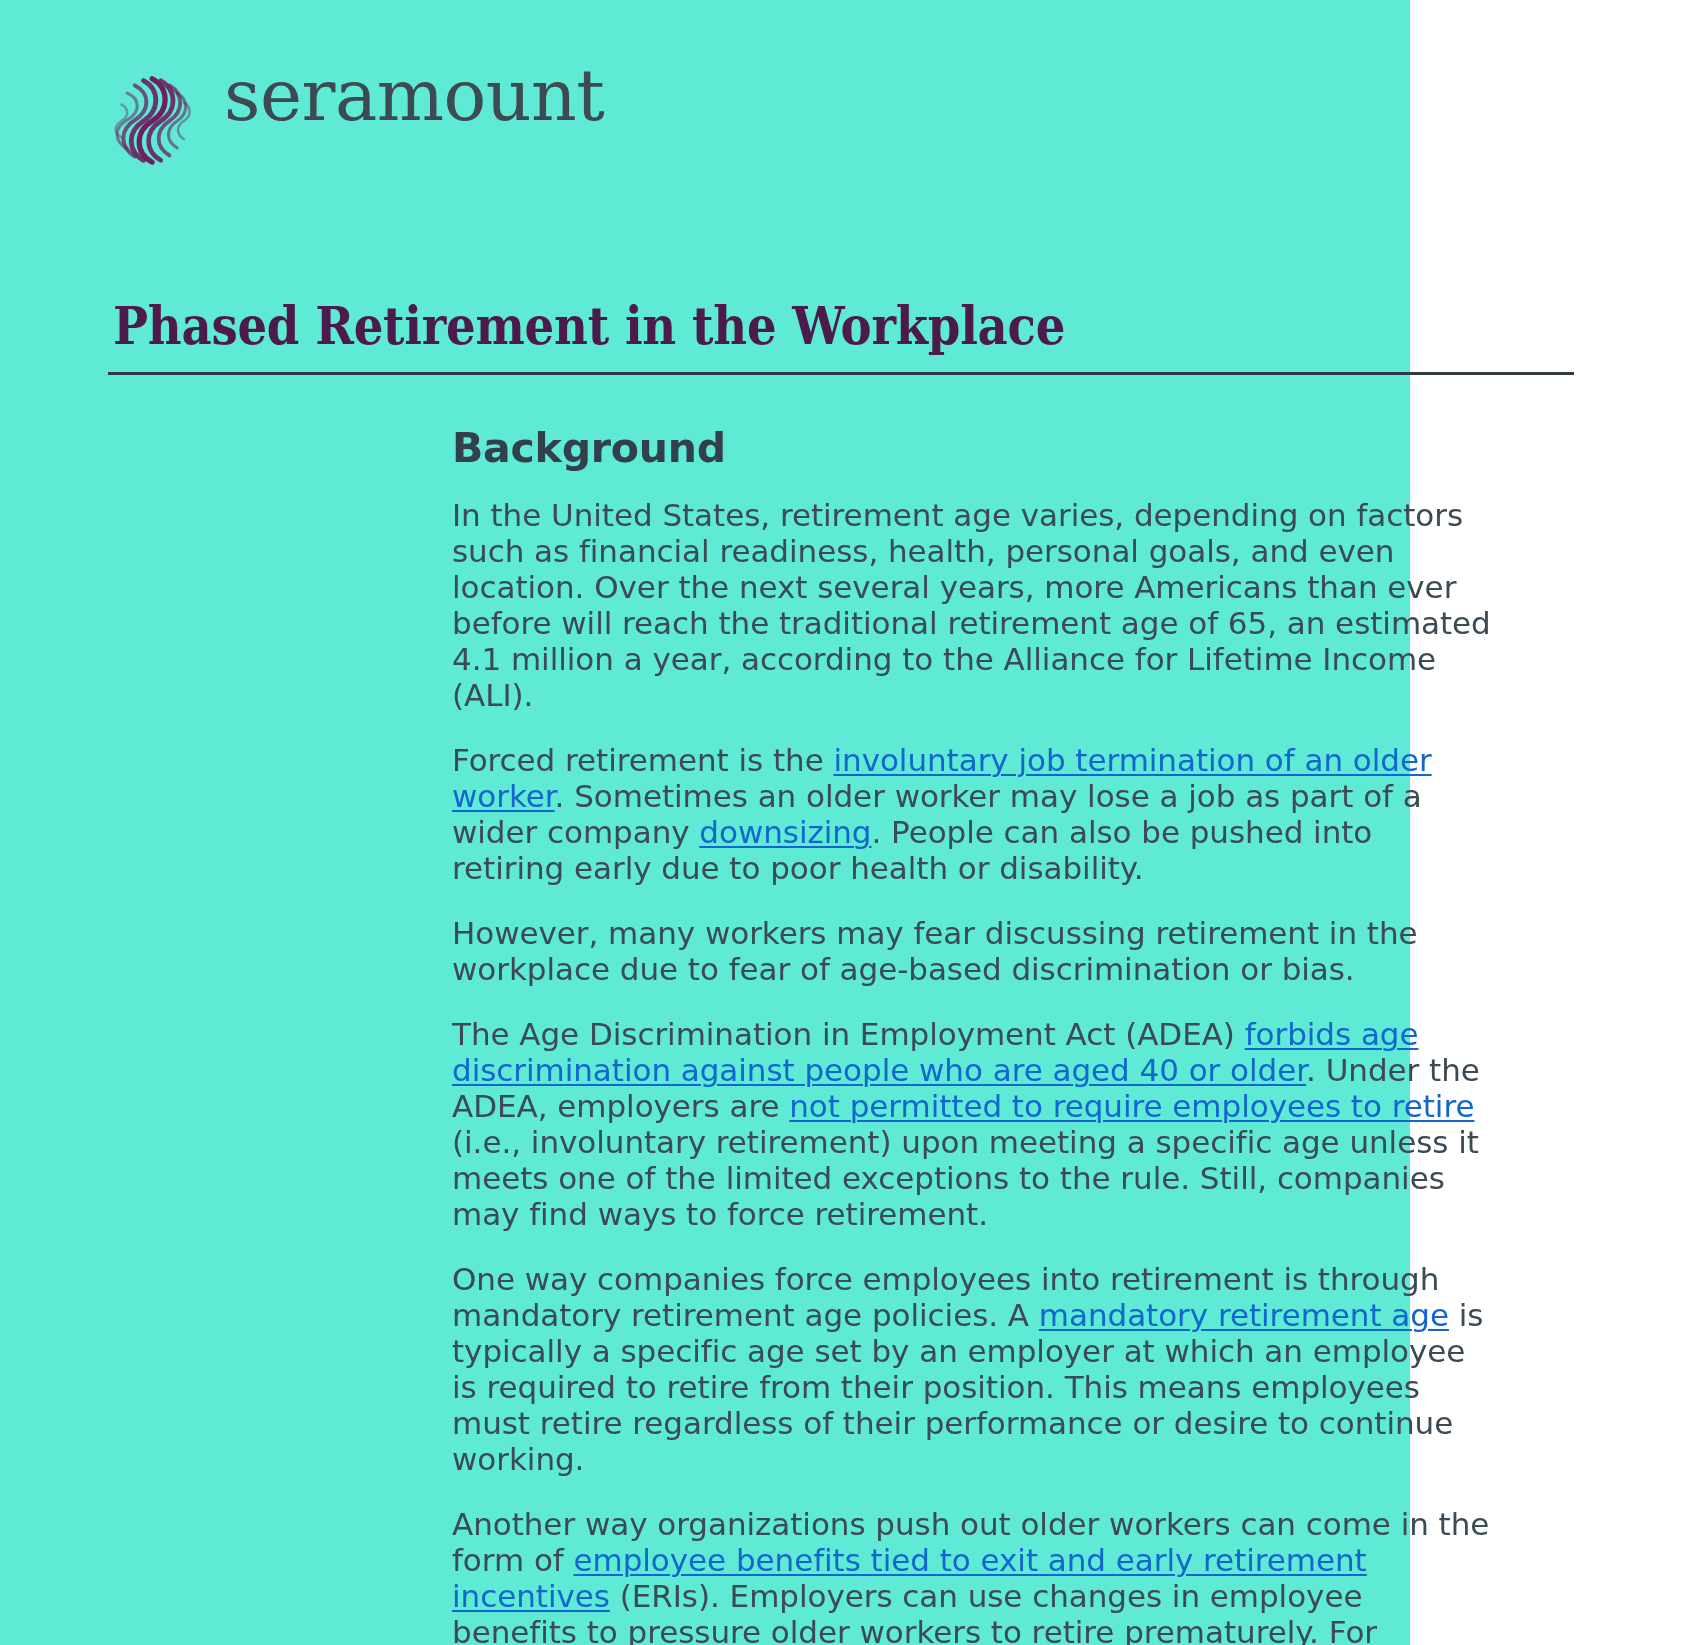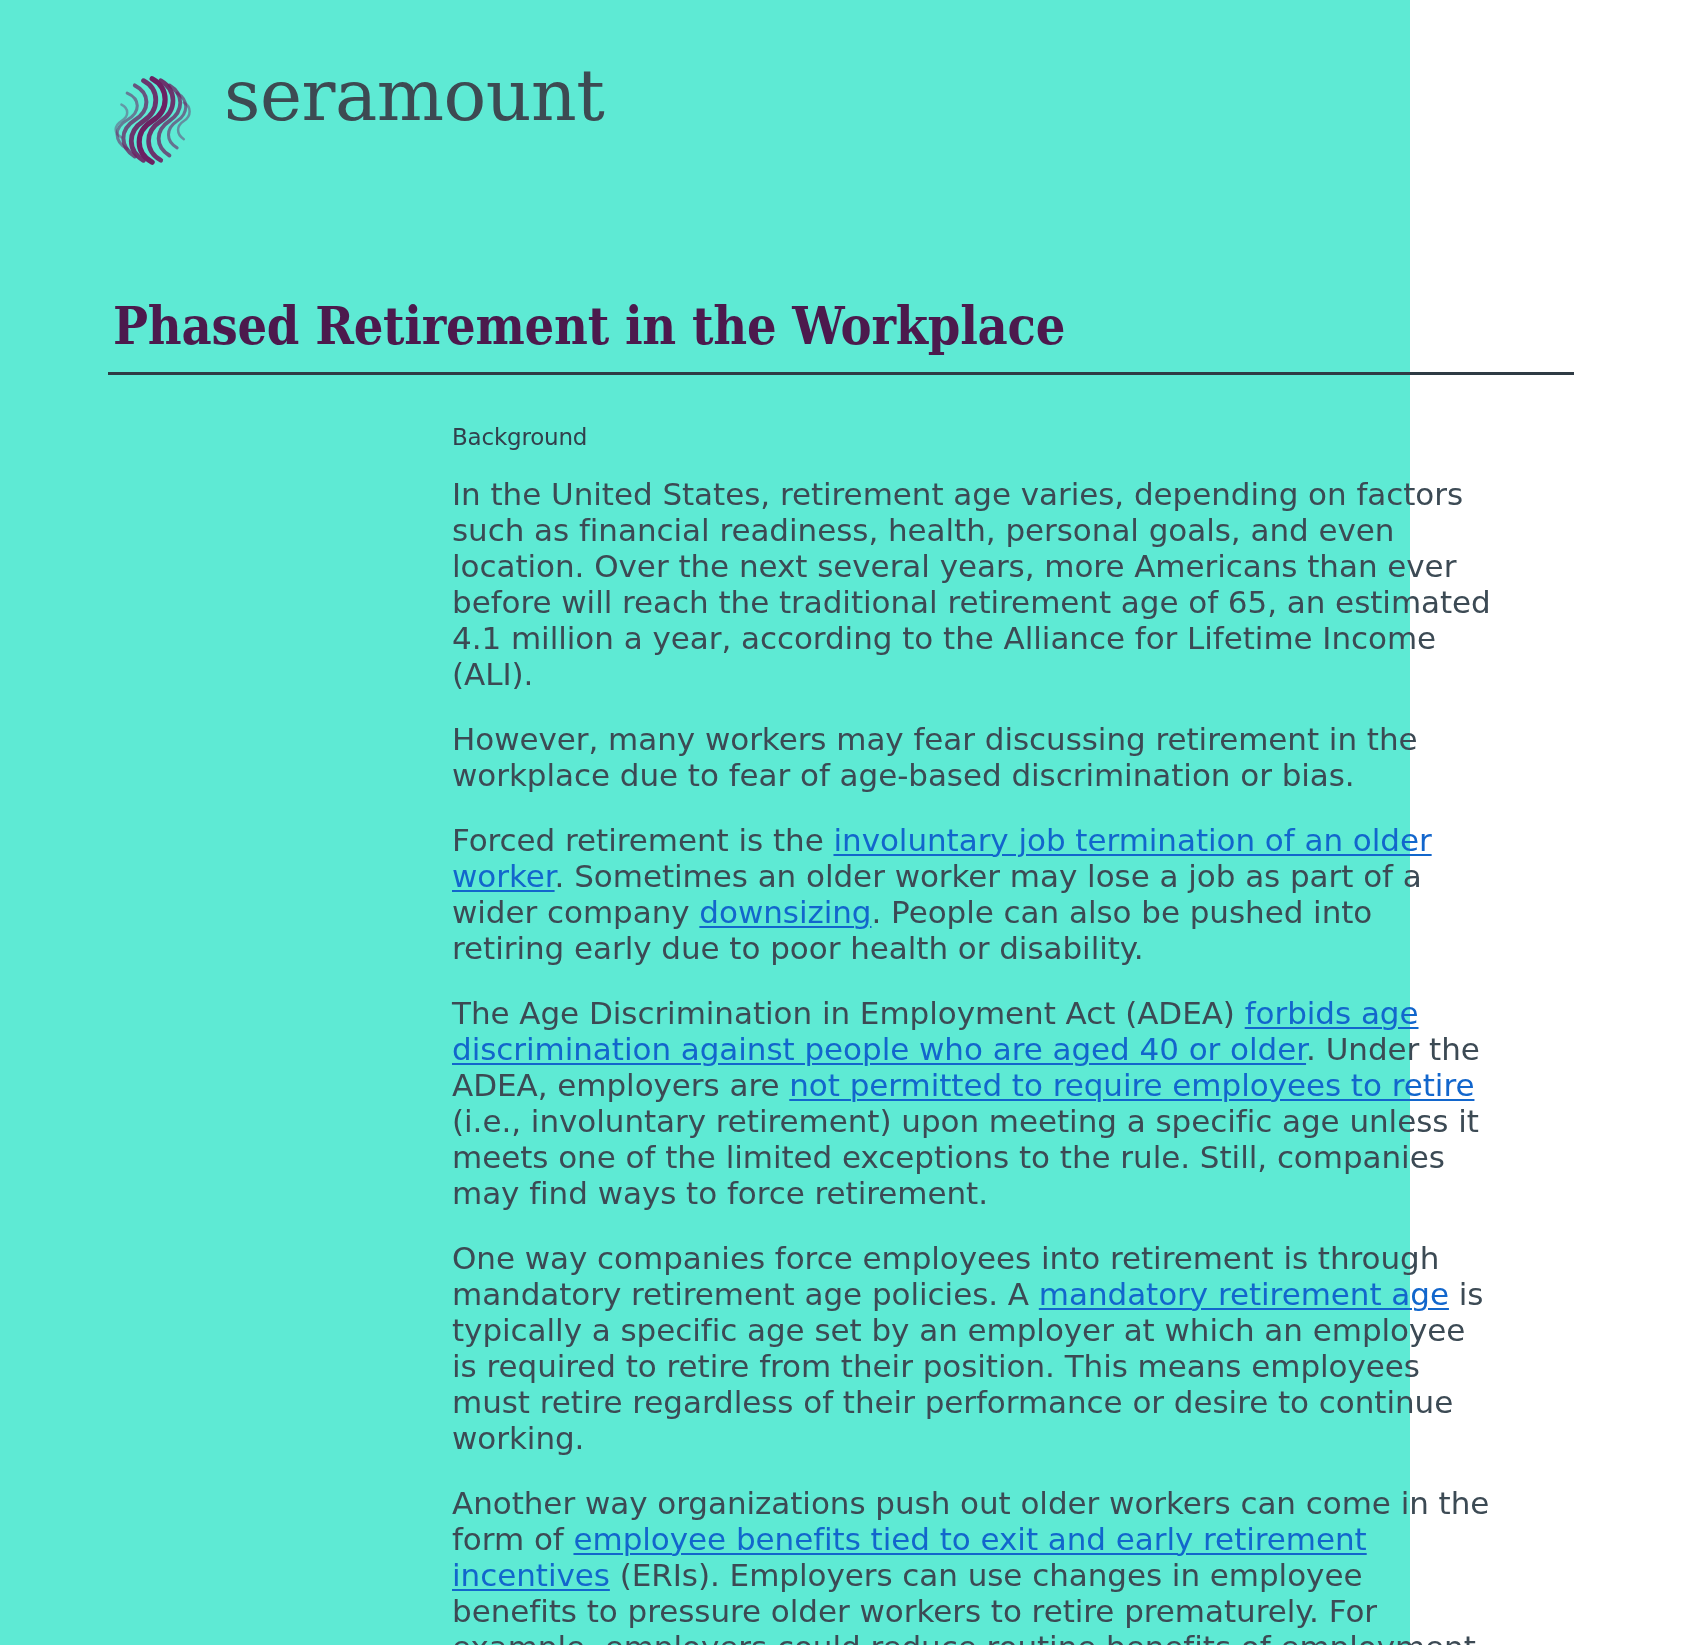--- a/index.html
+++ b/index.html
@@ -89,22 +89,22 @@
 
   
   .content {
     position: absolute;
     left: 452px;
     top: 424px;
     width: 1042px;
   }
   .section-heading {
     font-family: "DejaVu Sans", sans-serif;
-    font-weight: 400;
-    font-size: 23px;
+    font-weight: 700;
+    font-size: 41px;
     line-height: 1.2;
     color: #32404c;
     margin: 0 0 24px 0;
     letter-spacing: -0.2px;
   }
   p.body-par {
     font-family: "DejaVu Sans", sans-serif;
     font-size: 31px;
     line-height: 36px;
     color: #3c4a54;
@@ -147,21 +147,21 @@
     </div>
   </div>
 
   <h1 class="doc-title">Phased Retirement in the Workplace</h1>
   <div class="title-rule"></div>
 
   <div class="content">
     <h2 class="section-heading">Background</h2>
     <div id="paragraph-list">
         <p class="body-par"><span>In the United States, retirement age varies, depending on factors such as financial readiness, health, personal goals, and even location. Over the next several years, more Americans than ever before will reach the traditional retirement age of 65, an estimated 4.1 million a year, according to the Alliance for Lifetime Income (ALI).</span></p>
+        <p class="body-par"><span>Forced retirement is the </span><a class="doclink">involuntary job termination of an older worker</a><span>. Sometimes an older worker may lose a job as part of a wider company </span><a class="doclink">downsizing</a><span>. People can also be pushed into retiring early due to poor health or disability.</span></p>
         <p class="body-par"><span>However, many workers may fear discussing retirement in the workplace due to fear of age-based discrimination or bias.</span></p>
-        <p class="body-par"><span>Forced retirement is the </span><a class="doclink">involuntary job termination of an older worker</a><span>. Sometimes an older worker may lose a job as part of a wider company </span><a class="doclink">downsizing</a><span>. People can also be pushed into retiring early due to poor health or disability.</span></p>
         <p class="body-par"><span>The Age Discrimination in Employment Act (ADEA) </span><a class="doclink">forbids age discrimination against people who are aged 40 or older</a><span>. Under the ADEA, employers are </span><a class="doclink">not permitted to require employees to retire</a><span> (i.e., involuntary retirement) upon meeting a specific age unless it meets one of the limited exceptions to the rule. Still, companies may find ways to force retirement.</span></p>
         <p class="body-par"><span>One way companies force employees into retirement is through mandatory retirement age policies. A </span><a class="doclink">mandatory retirement age</a><span> is typically a specific age set by an employer at which an employee is required to retire from their position. This means employees must retire regardless of their performance or desire to continue working.</span></p>
         <p class="body-par"><span>Another way organizations push out older workers can come in the form of </span><a class="doclink">employee benefits tied to exit and early retirement incentives</a><span> (ERIs). Employers can use changes in employee benefits to pressure older workers to retire prematurely. For example, employers could reduce routine benefits of employment for people who choose to continue working beyond the standard retirement age. Or employers could</span></p>
       </div>
   </div>
 
 </div>
 
 </body></html>

